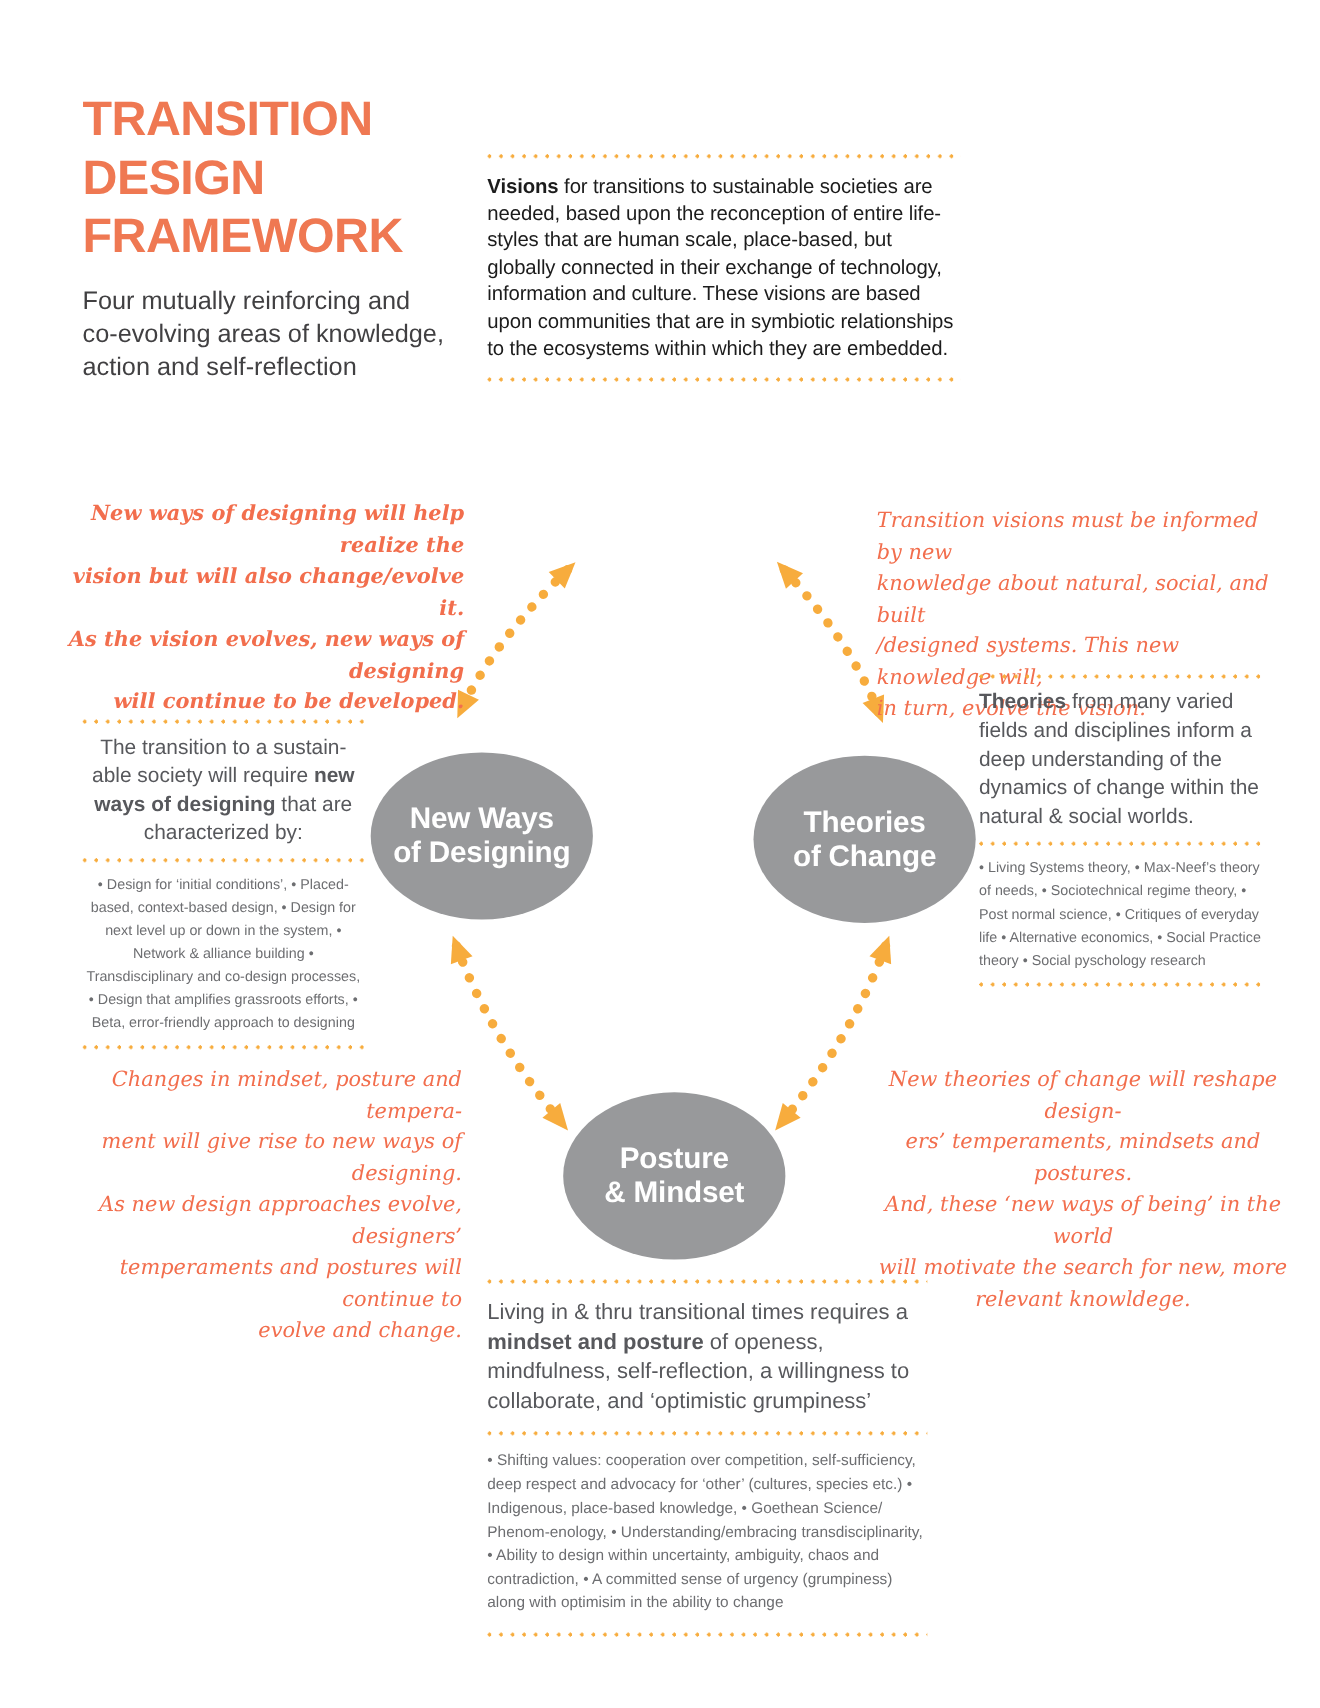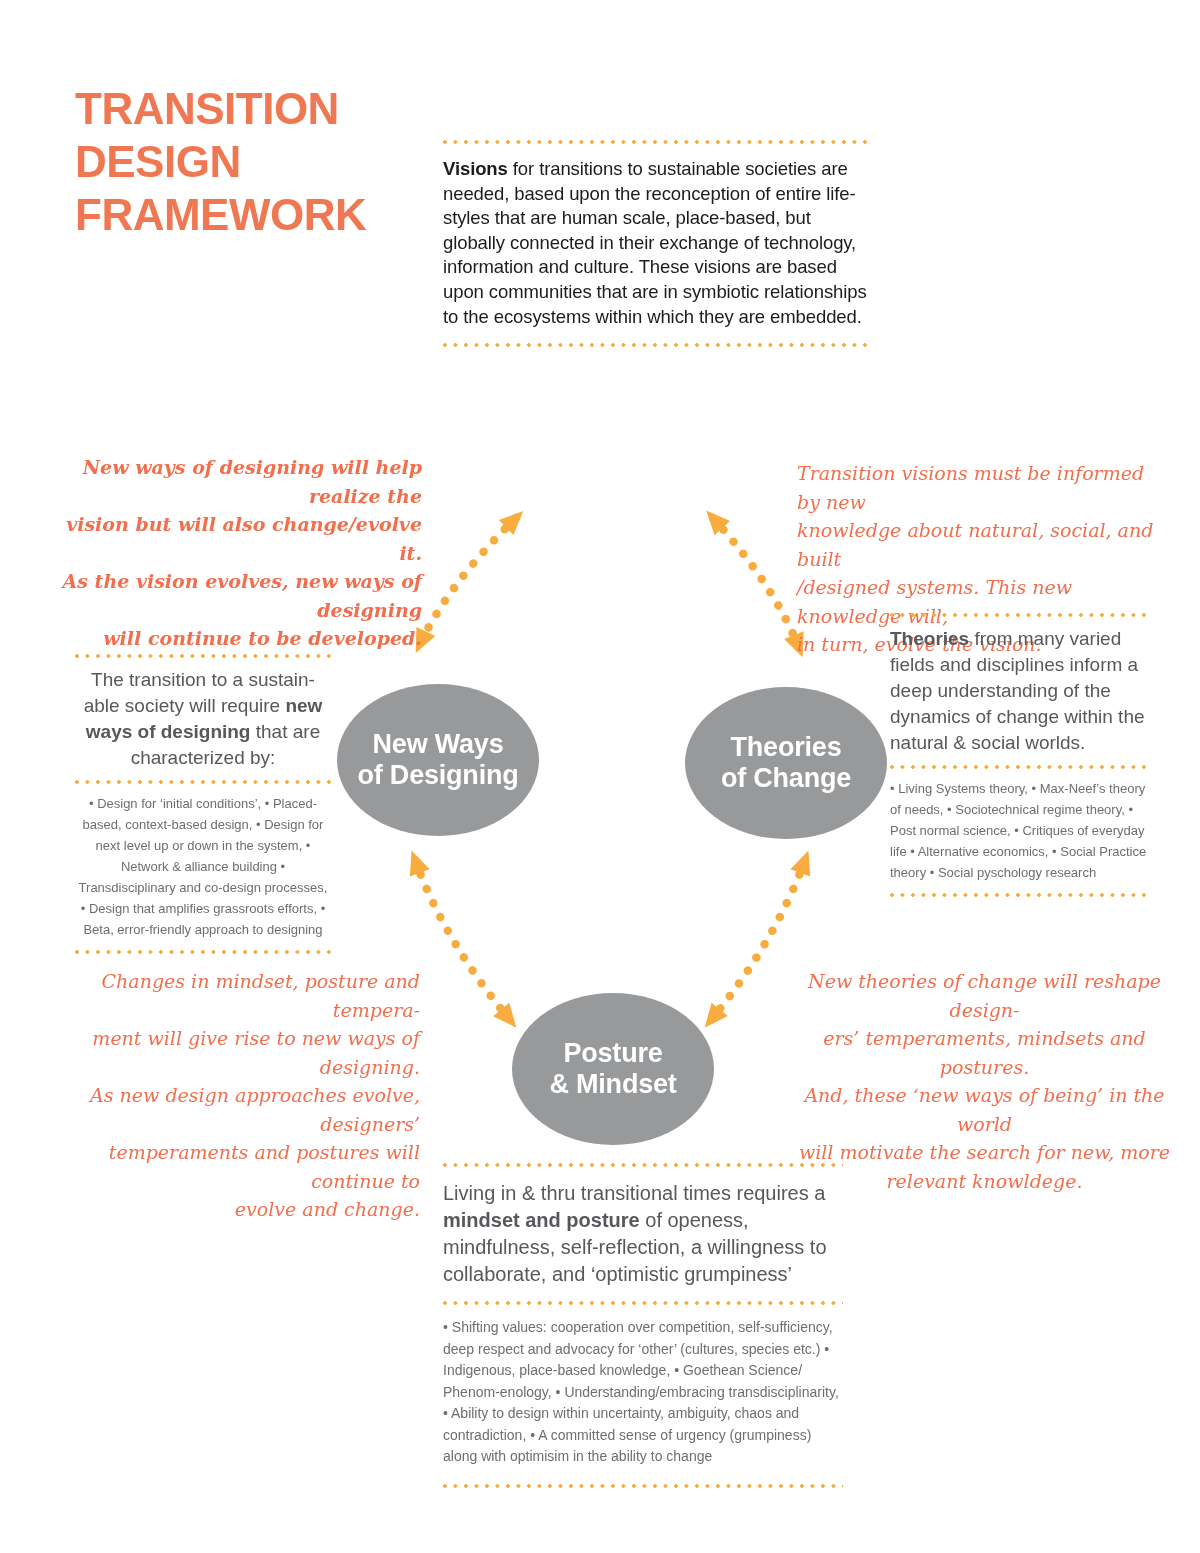--- a/index.html
+++ b/index.html
@@ -47,20 +47,23 @@
   .arrows{position:absolute;left:0;top:0;pointer-events:none;}
 </style>
 </head>
 <body>
 
 <div class="page">
 
   <div class="title">TRANSITION
 DESIGN
 FRAMEWORK</div>
+  <div class="subtitle">Four mutually reinforcing and
+co-evolving areas of knowledge,
+action and self-reflection</div>
 
   <div class="top-block">
     <div class="dots"></div>
     <div class="body"><span class="b">Visions</span><span> for transitions to sustainable societies are needed, based upon the reconception of entire life-styles that are human scale, place-based, but globally connected in their exchange of technology, information and culture. These visions are based upon communities that are in symbiotic relationships to the ecosystems within which they are embedded.</span></div>
     <div class="dots"></div>
   </div>
 
   <svg class="arrows" width="1200" height="1553" viewBox="0 0 1200 1553">
     <defs>
       <marker id="ah" viewBox="0 0 10 10" refX="5.5" refY="5" markerWidth="27" markerHeight="25" orient="auto-start-reverse" markerUnits="userSpaceOnUse">

